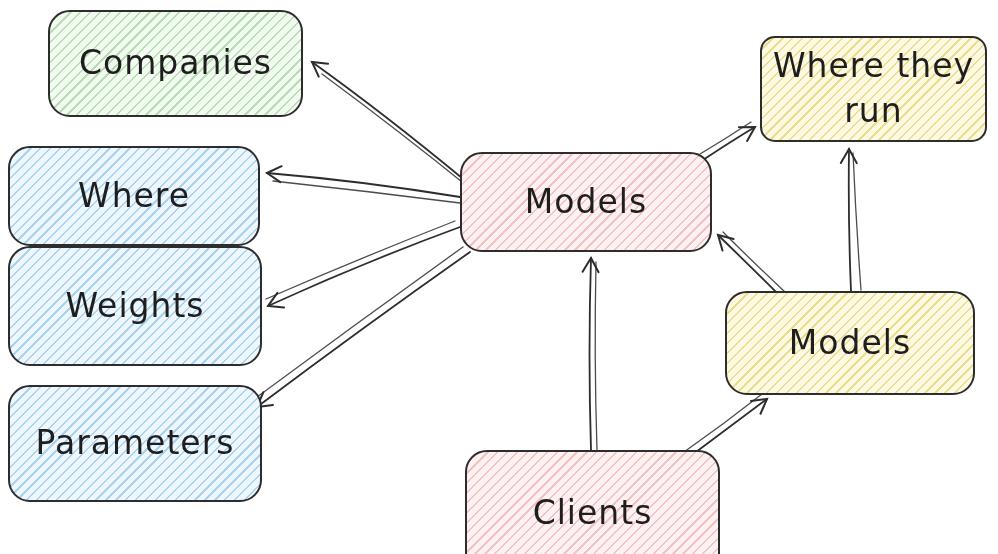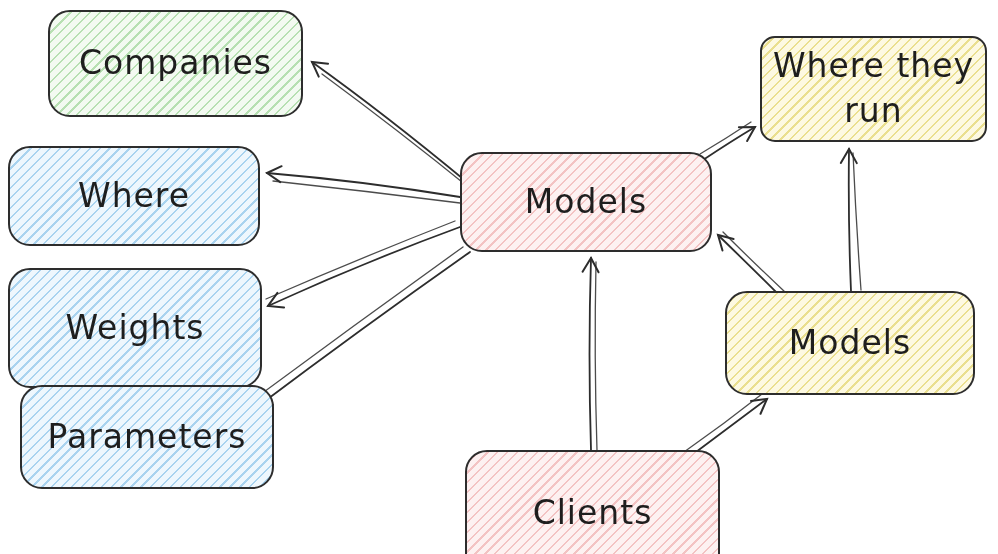--- a/index.html
+++ b/index.html
@@ -114,25 +114,25 @@
   </svg>
 
   <div class="node green" style="left:48px; top:10px; width:255px; height:107px;">
     <span class="label">Companies</span>
   </div>
 
   <div class="node blue" style="left:8px; top:146px; width:252px; height:100px;">
     <span class="label">Where</span>
   </div>
 
-  <div class="node blue" style="left:8px; top:268px; width:254px; height:120px;">
+  <div class="node blue" style="left:8px; top:246px; width:254px; height:120px;">
     <span class="label">Weights</span>
   </div>
 
-  <div class="node blue" style="left:20px; top:385px; width:254px; height:104px;">
+  <div class="node blue" style="left:8px; top:385px; width:254px; height:117px;">
     <span class="label">Parameters</span>
   </div>
 
   <div class="node pink" style="left:460px; top:152px; width:252px; height:100px;justify-content:center;">
     <span class="label">Models</span>
   </div>
 
   <div class="node yellow" style="left:760px; top:36px; width:227px; height:106px;border-radius:15px;">
     <span class="label">Where they run</span>
   </div>

